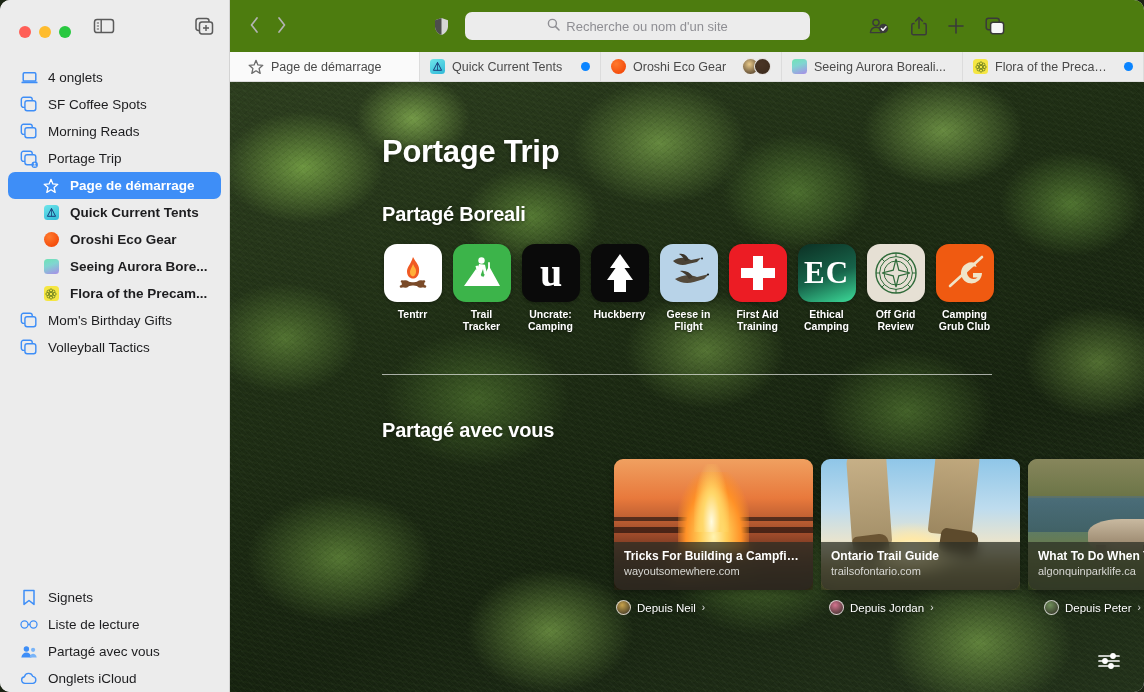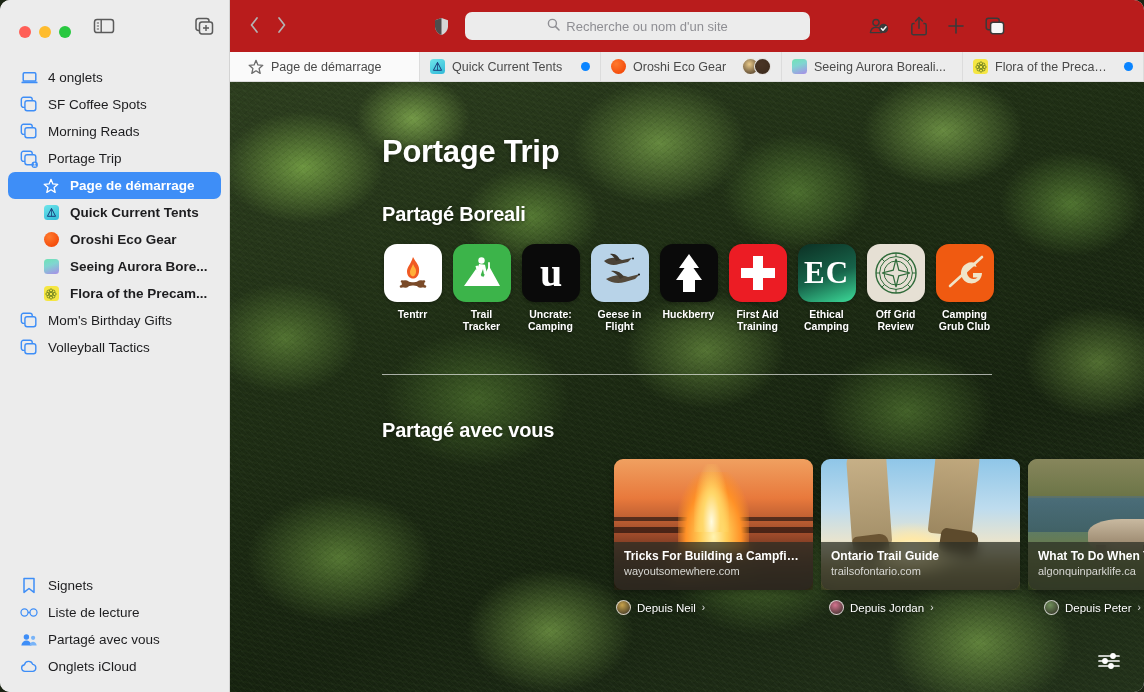--- a/index.html
+++ b/index.html
@@ -64,28 +64,28 @@
     padding: 12px 0 4px 20px;
     font-weight: 400;
   }
   .sb-row.nested { padding-left: 34px; font-weight: 700; }
   .sb-row.selected {
     background: #3e8ef7;
     color: #ffffff;
     font-weight: 700;
   }
   .sb-spacer { flex: 1 1 auto; }
-  .sb-bottom { padding-bottom: 12px; }
+  .sb-bottom { }
   .fav-sq { width: 15px; height: 15px; border-radius: 3.5px; }
 
   
   #toolbar {
     position: absolute; left: 230px; top: 0;
     width: 914px; height: 52px;
-    background: #b91c1c;
+    background: #4d7c0f;
     display: flex; align-items: center;
   }
   .nav-arrows { display: flex; gap: 16px; margin-left: 19px; }
   .arrow { color: #b0b0b0; font-size: 19px; line-height: 1; cursor: default; }
   #shield-btn { margin-left: 147px; }
   #address-field {
     margin-left: 16px;
     width: 345px; height: 28px;
     background: #ececec;
     border-radius: 7px;
@@ -600,40 +600,40 @@
 Tracker</div>
           </div>
           <div class="fav-item">
             <div class="fav-icon" style="background: rgb(10, 10, 10); color: rgb(255, 255, 255);">
               <div style="font-family:'Liberation Serif',serif;font-weight:700;font-size:40px;color:#ffffff;line-height:1;letter-spacing:-1px;">u</div>
             </div>
             <div class="fav-name" style="white-space: pre-line;">Uncrate:
 Camping</div>
           </div>
           <div class="fav-item">
+            <div class="fav-icon" style="background: rgb(10, 10, 10); color: rgb(255, 255, 255);">
+              <svg width="36" height="42" viewBox="0 0 36 42">
+                <path d="M18 2 L28 16 L22.5 16 L31 28 L24 28 L24 40 L12 40 L12 28 L5 28 L13.5 16 L8 16 Z" fill="#fff"></path>
+              </svg>
+            </div>
+            <div class="fav-name" style="white-space: pre-line;">Huckberry</div>
+          </div>
+          <div class="fav-item">
             <div class="fav-icon" style="background: rgb(184, 211, 232); color: rgb(46, 42, 35);">
               <svg width="56" height="56" viewBox="0 0 56 56">
                 <path d="M12 16 C18 12 24 12 30 15 L40 13 L36 17 L27 19 C22 21 16 20 12 16 Z" fill="#4a4236"></path>
                 <path d="M28 15 C26 10 22 8 18 9 C21 11 23 13 24 16 Z" fill="#3b352b"></path>
                 <path d="M14 34 C21 30 29 29 36 32 L48 29 L43 34 L33 37 C26 39 19 38 14 34 Z" fill="#544a3c"></path>
                 <path d="M32 32 C29 27 24 25 19 26 C23 28 26 30 28 34 Z" fill="#423a2f"></path>
                 <circle cx="41" cy="13.6" r="1" fill="#111"></circle>
                 <circle cx="47" cy="29.6" r="1" fill="#111"></circle>
               </svg>
             </div>
             <div class="fav-name" style="white-space: pre-line;">Geese in
 Flight</div>
-          </div>
-          <div class="fav-item">
-            <div class="fav-icon" style="background: rgb(10, 10, 10); color: rgb(255, 255, 255);">
-              <svg width="36" height="42" viewBox="0 0 36 42">
-                <path d="M18 2 L28 16 L22.5 16 L31 28 L24 28 L24 40 L12 40 L12 28 L5 28 L13.5 16 L8 16 Z" fill="#fff"></path>
-              </svg>
-            </div>
-            <div class="fav-name" style="white-space: pre-line;">Huckberry</div>
           </div>
           <div class="fav-item">
             <div class="fav-icon" style="background: rgb(236, 28, 36); color: rgb(255, 255, 255);">
               <svg width="38" height="38" viewBox="0 0 38 38">
                 <rect x="14" y="2" width="10" height="34" fill="#fff"></rect>
                 <rect x="2" y="14" width="34" height="10" fill="#fff"></rect>
               </svg>
             </div>
             <div class="fav-name" style="white-space: pre-line;">First Aid
 Training</div>

